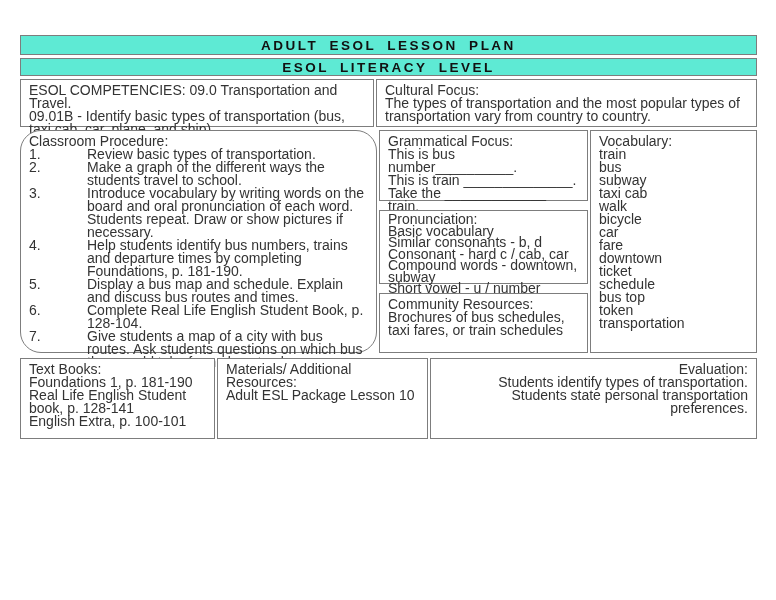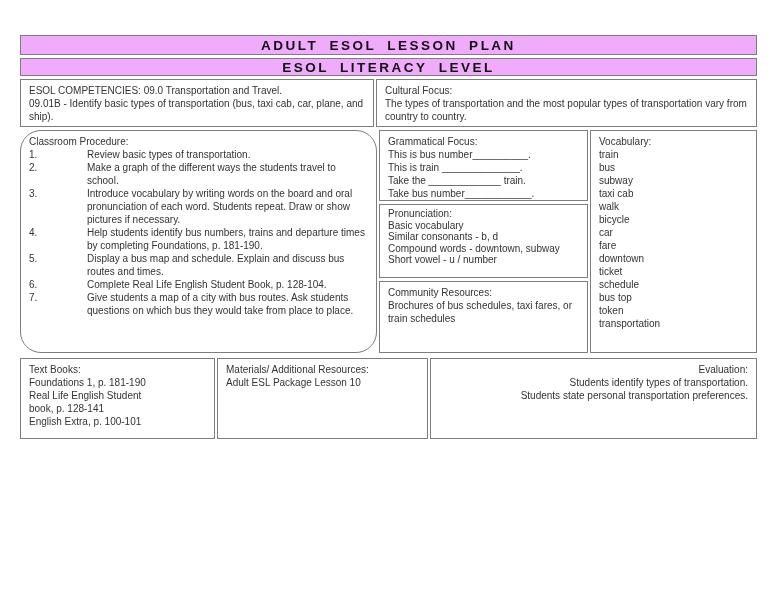--- a/index.html
+++ b/index.html
@@ -7,37 +7,37 @@
   body { font-family:"Liberation Sans", sans-serif; }
   .sheet {
     position:relative; width:776px; height:600px; background:#ffffff; overflow:hidden;
   }
   .plan {
     position:absolute; left:20px; top:35px; width:737px;
     display:flex; flex-direction:column; gap:3px;
   }
   .cell {
     background:#ffffff; border:1px solid #7d7d7d;
-    padding:4px 8px; font-size:10px; line-height:13px; color:#333333;
+    padding:4px 8px; font-size:14px; line-height:13px; color:#333333;
   }
   .title-cell {
-    background:#f0abfc; border:1px solid #7d7d7d;
+    background:#5eead4; border:1px solid #7d7d7d;
     display:flex; align-items:center; justify-content:center;
     font-weight:bold; font-size:13.5px; letter-spacing:2.5px; word-spacing:5px;
     color:#111111;
   }
   .t1 { height:20px; }
   .t2 { height:18px; }
   .row { display:flex; gap:2px; }
   .rowA { height:48px; }
   .rowA .a-left { width:354px; flex:none; }
   .rowA .a-right { flex:1; }
   .rowB { height:223px; }
   .rowB .b-left { width:357px; flex:none;border-radius:21px; }
-  .rowB .b-mid { width:209px; flex:none; display:flex; flex-direction:column; gap:3px; }
+  .rowB .b-mid { width:209px; flex:none; display:flex; flex-direction:column; gap:9px; }
   .rowB .b-right { flex:1; }
   .box-grammar { height:71px; flex:none; }
   .box-pron { height:74px; flex:none; line-height:11.5px; padding-top:3px; }
   .box-community { flex:1; }
   .rowC { height:81px; margin-top:2px; }
   .rowC .c1 { width:195px; flex:none; }
   .rowC .c2 { width:211px; flex:none; }
   .rowC .c3 { flex:1;text-align:right; }
   .proc-item { display:flex; }
   .proc-num { width:58px; flex:none; }
@@ -103,20 +103,21 @@
           <div>Grammatical Focus:</div>
           <div>This is bus number__________.</div>
           <div>This is train ______________.</div>
           <div>Take the _____________ train.</div>
           <div>Take bus number____________.</div>
         </div>
         <div class="cell box-pron">
           <div>Pronunciation:</div>
           <div>Basic vocabulary</div>
           <div>Similar consonants - b, d</div>
+          <div>Consonant - hard c /  cab, car</div>
           <div>Compound words - downtown, subway</div>
           <div>Short vowel - u /  number</div>
         </div>
         <div class="cell box-community">
           <div>Community Resources:</div>
           <div>Brochures of bus schedules, taxi fares, or train schedules</div>
         </div>
       </div>
 
       <div class="cell b-right">

